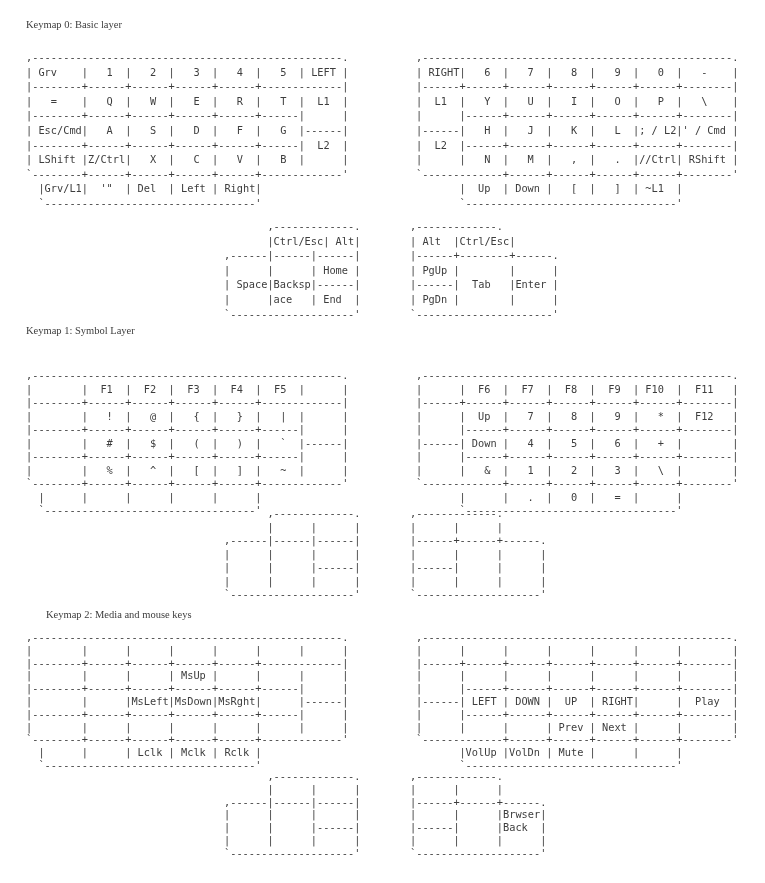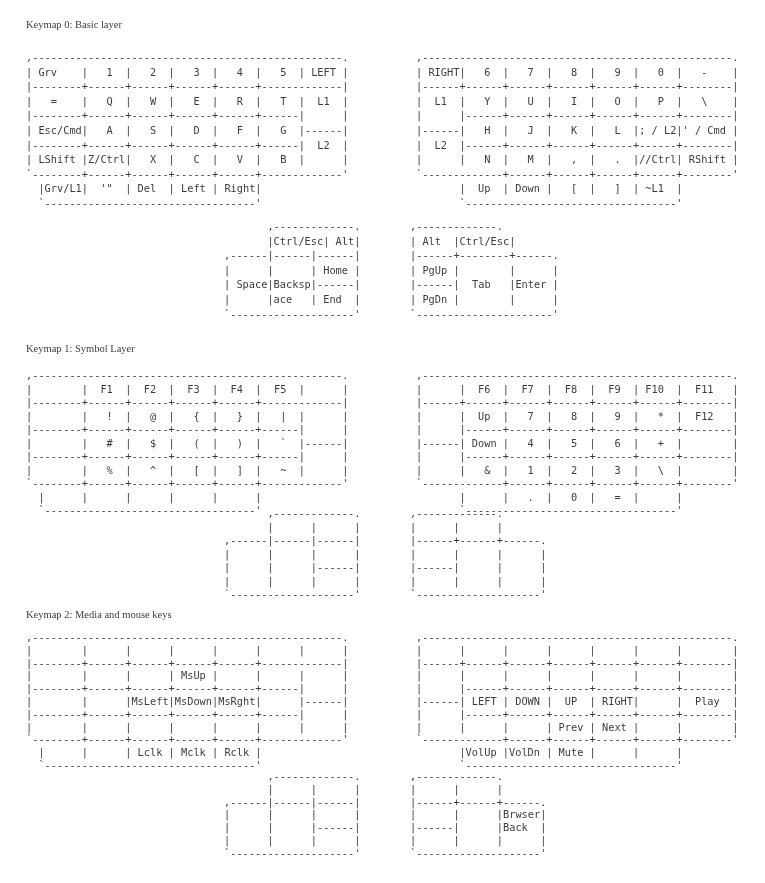--- a/index.html
+++ b/index.html
@@ -30,21 +30,21 @@
   
   .lh0 { line-height: 14.6px; }
   .lh1 { line-height: 13.5px; }
   .lh2 { line-height: 12.8px; }
 
   
   .t0  { top: 19px; }
   .m0  { top: 50px; }
   .th0 { top: 219px; }
   
-  .t1  { top: 343px; }
+  .t1  { top: 325px; }
   .m1  { top: 369px; }
   .th1 { top: 507px; }
   
   .t2  { top: 609px; }
   .m2  { top: 631px; }
   .th2 { top: 770px; }
 
   .x-left-main  { left: 26px; }
   .x-right-main { left: 416px; }
   .x-left-thumb { left: 224px; }
@@ -124,21 +124,21 @@
 |      |      |      |
 `--------------------'</pre>
   <pre class="art lh1 th1 x-right-thumb" style="color: rgb(61, 61, 61);">,-------------.
 |      |      |
 |------+------+------.
 |      |      |      |
 |------|      |      |
 |      |      |      |
 `--------------------'</pre>
 
-  <div class="sec-title t2" style="color: rgb(61, 61, 61);">Keymap 2: Media and mouse keys</div>
+  <div class="sec-title t2" style="color: rgb(61, 61, 61); margin-left: 20px;">Keymap 2: Media and mouse keys</div>
   <pre class="art lh2 m2 x-left-main" style="color: rgb(61, 61, 61);">,--------------------------------------------------.
 |        |      |      |      |      |      |      |
 |--------+------+------+------+------+-------------|
 |        |      |      | MsUp |      |      |      |
 |--------+------+------+------+------+------|      |
 |        |      |MsLeft|MsDown|MsRght|      |------|
 |--------+------+------+------+------+------|      |
 |        |      |      |      |      |      |      |
 `--------+------+------+------+------+-------------'
   |      |      | Lclk | Mclk | Rclk |

